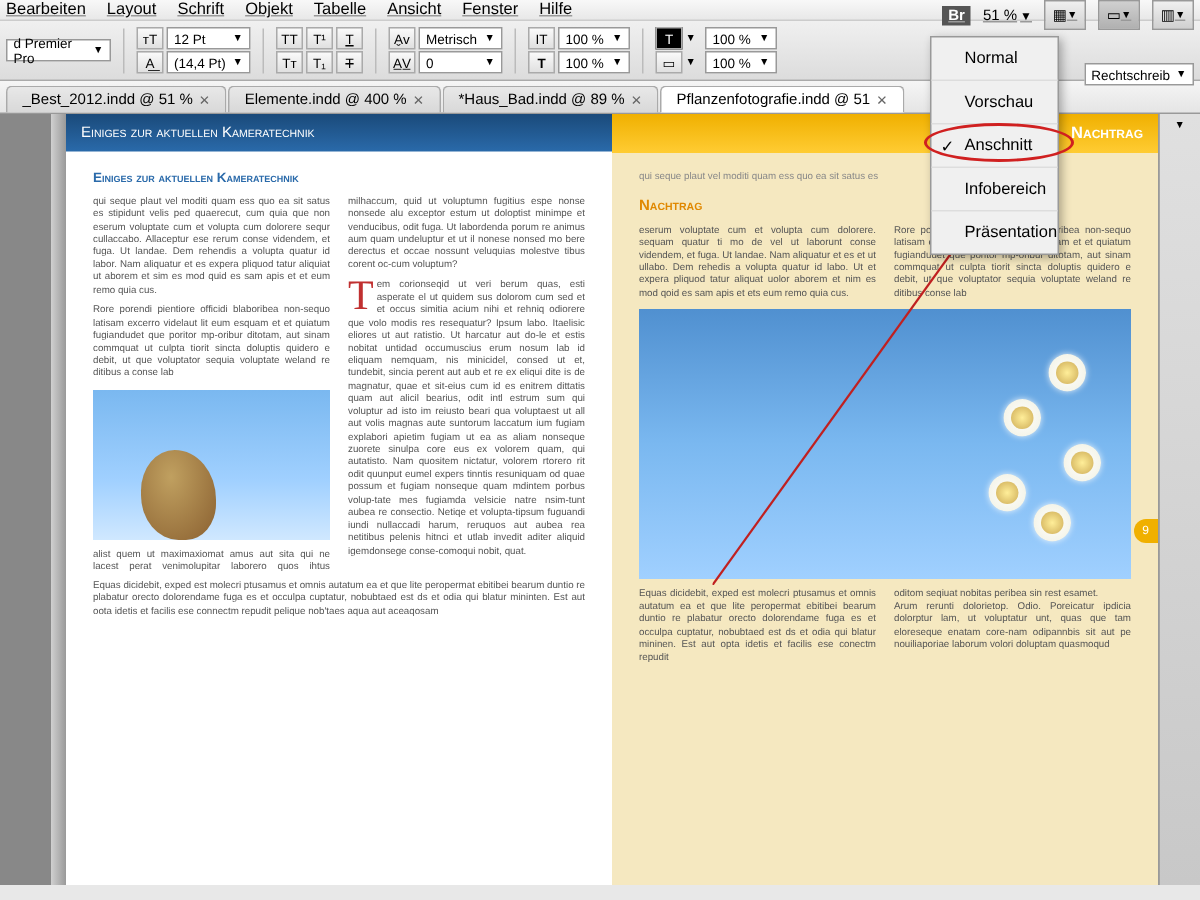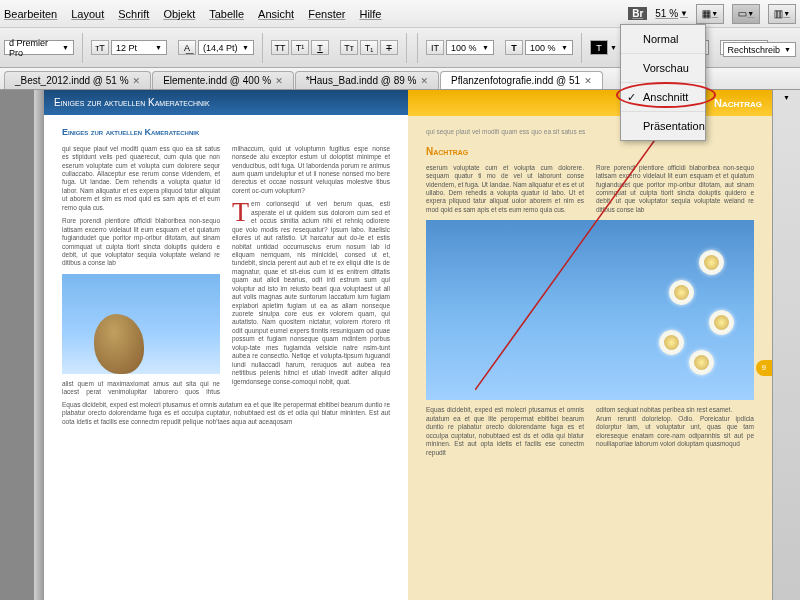--- a/index.html
+++ b/index.html
@@ -1,28 +1,28 @@
 <!DOCTYPE html>
 <html><head>
 <meta charset="utf-8">
 <style>
 * { margin: 0; padding: 0; box-sizing: border-box; font-family: Arial, sans-serif; }
 body { background: #e8e8e8; width: 800px; height: 600px; overflow: hidden; position: relative; }
 
-.menubar { background: linear-gradient(#f8f8f8, #e8e8e8); height: 28px; display: flex; align-items: center; padding: 0 4px; font-size: 11px; border-bottom: 1px solid #ccc; gap: 14px; }
+.menubar { background: linear-gradient(#f8f8f8, #e8e8e8); height: 14px; display: flex; align-items: flex-start; padding: 0 4px; font-size: 11px; border-bottom: 1px solid #ccc; gap: 14px; }
 .menubar span { text-decoration: underline; text-decoration-color: #999; cursor: pointer; }
 .menu-right { margin-left: auto; display: flex; align-items: center; gap: 8px; }
 .br-badge { background: #555; color: #fff; padding: 1px 4px; font-size: 10px; font-weight: bold; }
 .zoom-box { display: flex; align-items: center; gap: 2px; font-size: 10px; }
 .zoom-box .arrow { font-size: 8px; }
 .preview-btn { width: 28px; height: 20px; background: linear-gradient(#f0f0f0,#d0d0d0); border: 1px solid #999; display: flex; align-items: center; justify-content: center; font-size: 10px; }
 .preview-btn.active { background: linear-gradient(#d0d0d0,#b0b0b0); }
 
 .toolbar { background: linear-gradient(#f0f0f0, #dcdcdc); height: 40px; display: flex; align-items: center; padding: 2px 4px; font-size: 9px; border-bottom: 1px solid #aaa; gap: 6px; }
-.tool-group { display: flex; flex-direction: row; gap: 11px; }
+.tool-group { display: flex; flex-direction: column; gap: 1px; }
 .tool-row { display: flex; align-items: center; gap: 2px; }
 .tool-select { background: #fff; border: 1px solid #999; padding: 1px 4px; font-size: 9px; height: 15px; display: flex; align-items: center; gap: 3px; }
 .tool-icon { width: 18px; height: 15px; background: linear-gradient(#fafafa,#e0e0e0); border: 1px solid #aaa; display: flex; align-items: center; justify-content: center; font-size: 9px; }
 .divider { width: 1px; height: 30px; background: #bbb; margin: 0 2px; }
 
 .tabs { background: linear-gradient(#f5f5f5,#e5e5e5); height: 22px; display: flex; align-items: flex-end; padding: 0 4px; font-size: 10px; border-bottom: 1px solid #999; gap: 1px; }
 .tab { background: linear-gradient(#e8e8e8,#d8d8d8); padding: 3px 10px; border: 1px solid #aaa; border-bottom: none; border-radius: 4px 4px 0 0; display: flex; align-items: flex-end; gap: 4px; }
 .tab.active { background: #fff; }
 .tab .close { font-size: 9px; color: #666; }
 
@@ -115,20 +115,33 @@
       </div>
     <div class="tool-row">
         <span class="tool-icon">Tᴛ</span>
         <span class="tool-icon">T₁</span>
         <span class="tool-icon">
           <s>T</s>
         </span>
       </div>
   </div>
   <div class="divider"></div>
+  <div class="tool-group">
+    <div class="tool-row">
+        <span class="tool-icon">A̬v</span>
+        <div class="tool-select" style="width:56px">
+          <span>Metrisch</span>
+          <span style="margin-left:auto;font-size:7px">▼</span>
+        </div>
+      </div>
+    <div class="tool-row">
+        <span class="tool-icon">A̲V̲</span>
+        <div class="tool-select" style="width:56px">0<span style="margin-left:auto;font-size:7px">▼</span></div>
+      </div>
+  </div>
   <div class="divider"></div>
   <div class="tool-group">
     <div class="tool-row">
         <span class="tool-icon">IT</span>
         <div class="tool-select" style="width:48px">
           <span>100 %</span>
           <span style="margin-left:auto;font-size:7px">▼</span>
         </div>
       </div>
     <div class="tool-row">
@@ -238,20 +251,21 @@
   </div>
   <div class="right-panel">
     <div style="font-size:7px">▼</div>
   </div>
 </div>
 
 <div class="dropdown-menu">
   <div class="item">Normal</div>
   <div class="item">Vorschau</div>
   <div class="item checked">Anschnitt</div>
+  <div class="item">Infobereich</div>
   <div class="item">Präsentation</div>
 </div>
 
 <div class="red-oval"></div>
 <svg class="red-arrow">
   <line x1="0" y1="290" x2="205" y2="5" stroke="#c02020" stroke-width="1.5"></line>
   <polygon points="205,5 195,15 200,5 193,8" fill="#c02020"></polygon>
 </svg>
 
 </body></html>

